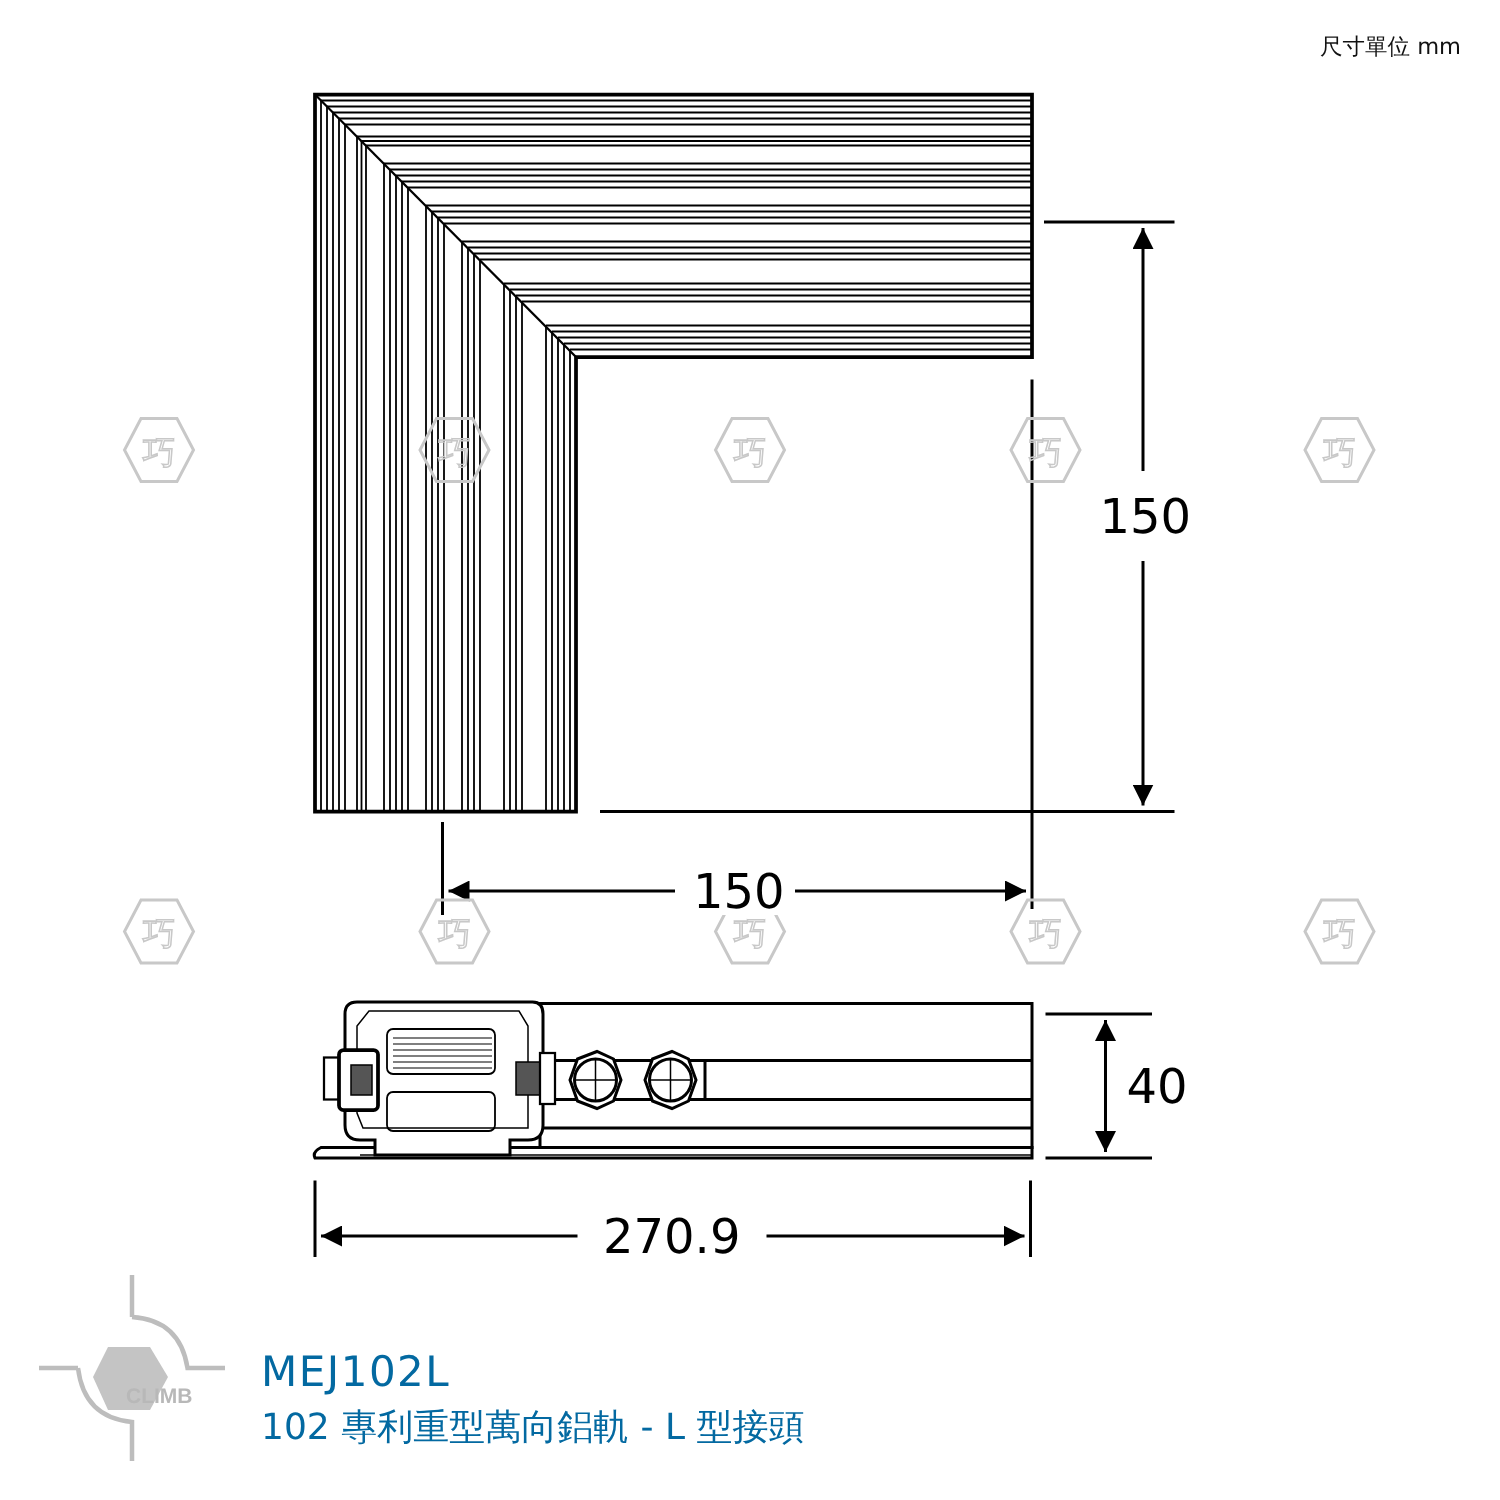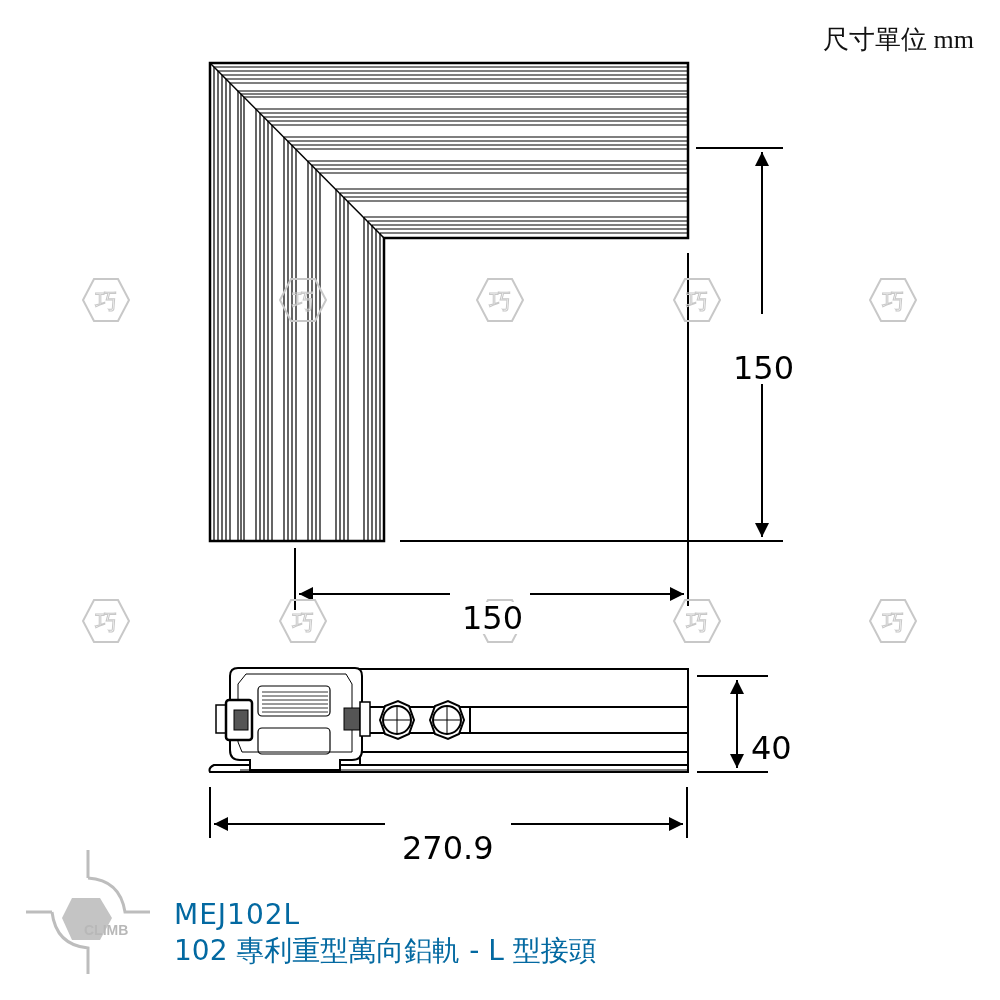--- a/index.html
+++ b/index.html
@@ -1,26 +1,26 @@
 <!DOCTYPE html>
 <html><head>
 <meta charset="utf-8">
 <style>
   html, body { margin:0; padding:0; background:#ffffff; }
   body { width:1000px; height:1000px; position:relative; overflow:hidden; font-family:"DejaVu Sans", sans-serif; }
   .abs { position:absolute; }
-  #unit { right:26px; top:22px; font-size:26px; color:#111;font-family:Liberation Serif, serif; }
-  .dim { position:absolute; font-size:32px; color:#000; background:#fff; line-height:1; padding:0 6px;margin-top:24px; }
+  #unit { right:26px; top:22px; font-size:15px; color:#111; }
+  .dim { position:absolute; font-size:32px; color:#000; background:#fff; line-height:1; padding:0 6px; }
   #dim-v150 { left:727px; top:328px; }
   #dim-h150 { left:456px; top:578px; }
   #dim-40 { left:749px; top:708px; padding:0 2px;text-align:right; }
   #dim-182 { left:396px; top:808px; }
   #title-block { left:174px; top:898px; color:#0369a1; }
   #model { font-size:28px; line-height:34px; letter-spacing:1px; }
-  #desc { font-size:28px; line-height:38px; }
+  #desc { font-size:24px; line-height:38px; }
   svg { position:absolute; left:0; top:0; }
   .wm { position:absolute; width:50px; height:46px; }
 </style>
 </head>
 <body>
 
 <svg width="1000" height="1000" viewBox="0 0 1000 1000">
   <defs>
     <marker id="arr" viewBox="0 0 10 10" refX="10" refY="5" markerWidth="7" markerHeight="7" orient="auto-start-reverse">
       <path d="M0,0 L10,5 L0,10 z" fill="#000"></path>

